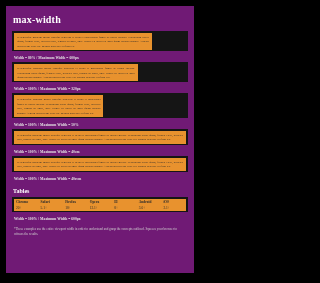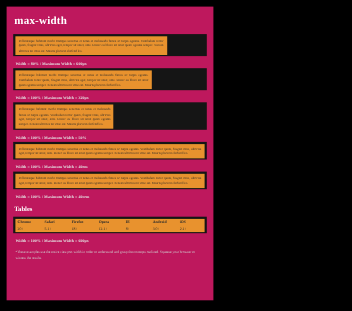--- a/index.html
+++ b/index.html
@@ -7,21 +7,21 @@
     padding: 0;
   }
   body {
     width: 200px;
     height: 283px;
     background: #000000;
     font-family: "Liberation Serif", serif;
     overflow: hidden;
   }
   .page {
-    background: #be185d;
+    background: #701a75;
     margin: 6px 6px 0 6px;
     padding: 7px 6px 10px 6px;
     min-height: 267px;
     box-sizing: border-box;
   }
   .page-title {
     color: #ffffff;
     font-size: 10px;
     font-weight: bold;
     margin: 1px 0 6px 1px;

